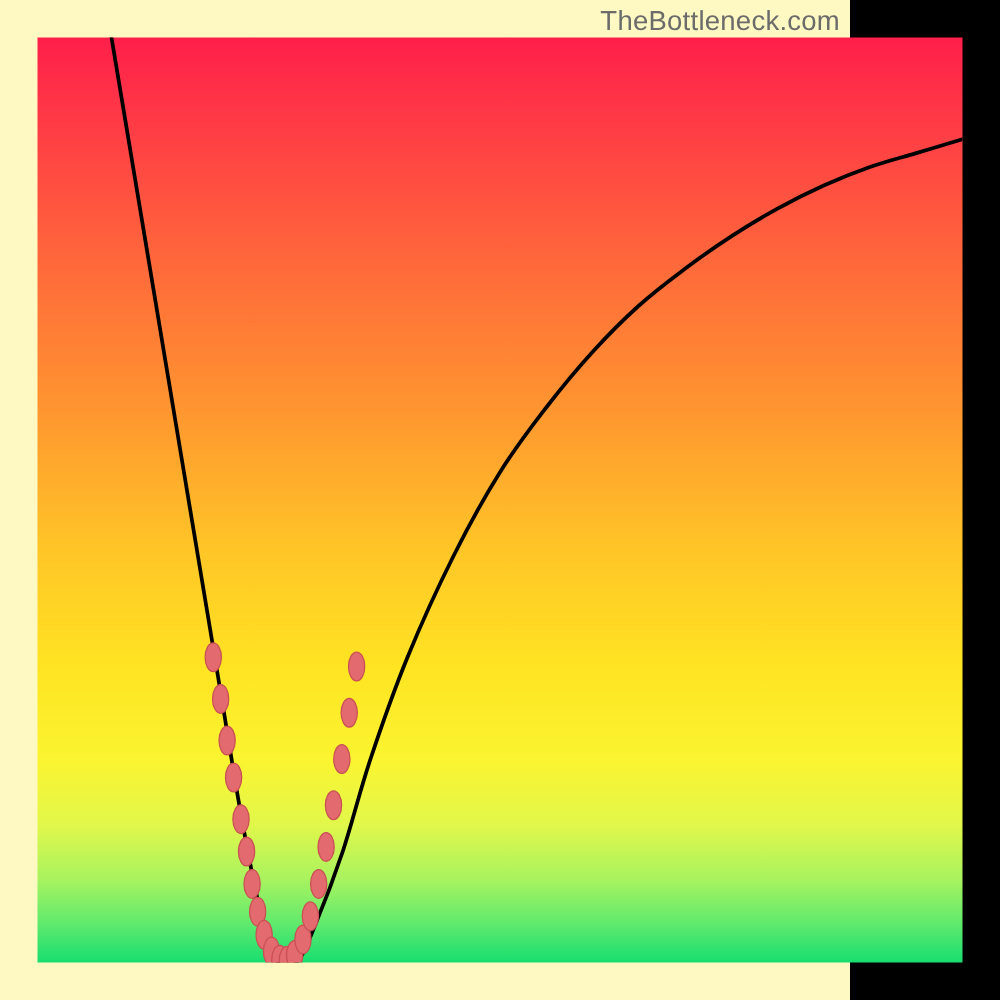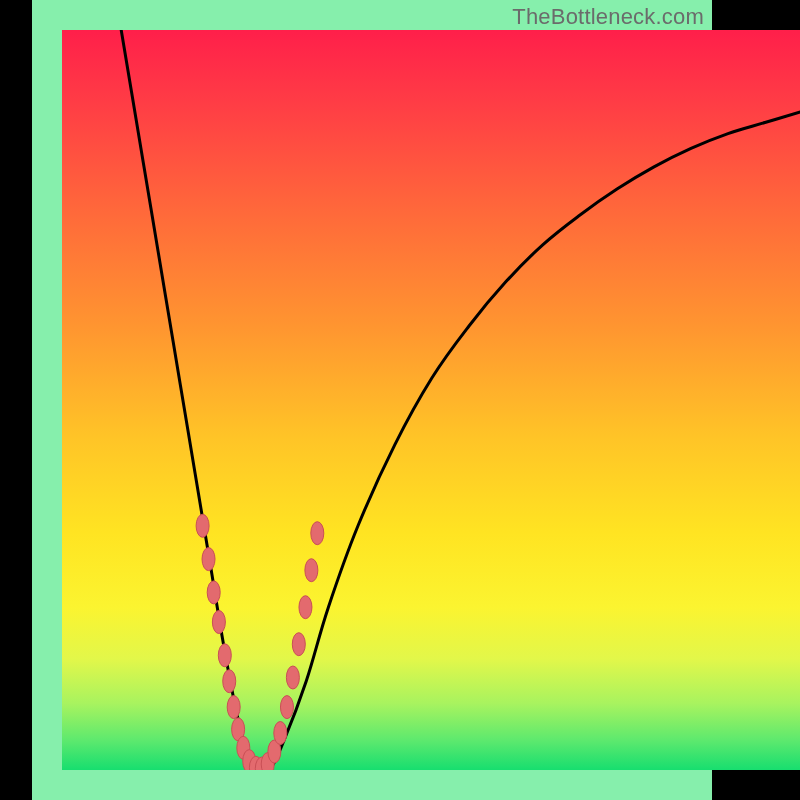--- a/index.html
+++ b/index.html
@@ -10,22 +10,21 @@
     overflow: hidden;
     background: #000;
     font-family: Arial, Helvetica, sans-serif;
   }
   .frame {
     position: absolute;
     top: 0;
     left: 0;
     width: 680px;
     height: 800px;
-    background: #86efac;
-    margin-left: 32px;
+    background: #fef9c3;
   }
   .plot-area {
     position: absolute;
     top: 30px;
     left: 30px;
     width: 740px;
     height: 740px;
     
     background: linear-gradient(
       to bottom,

